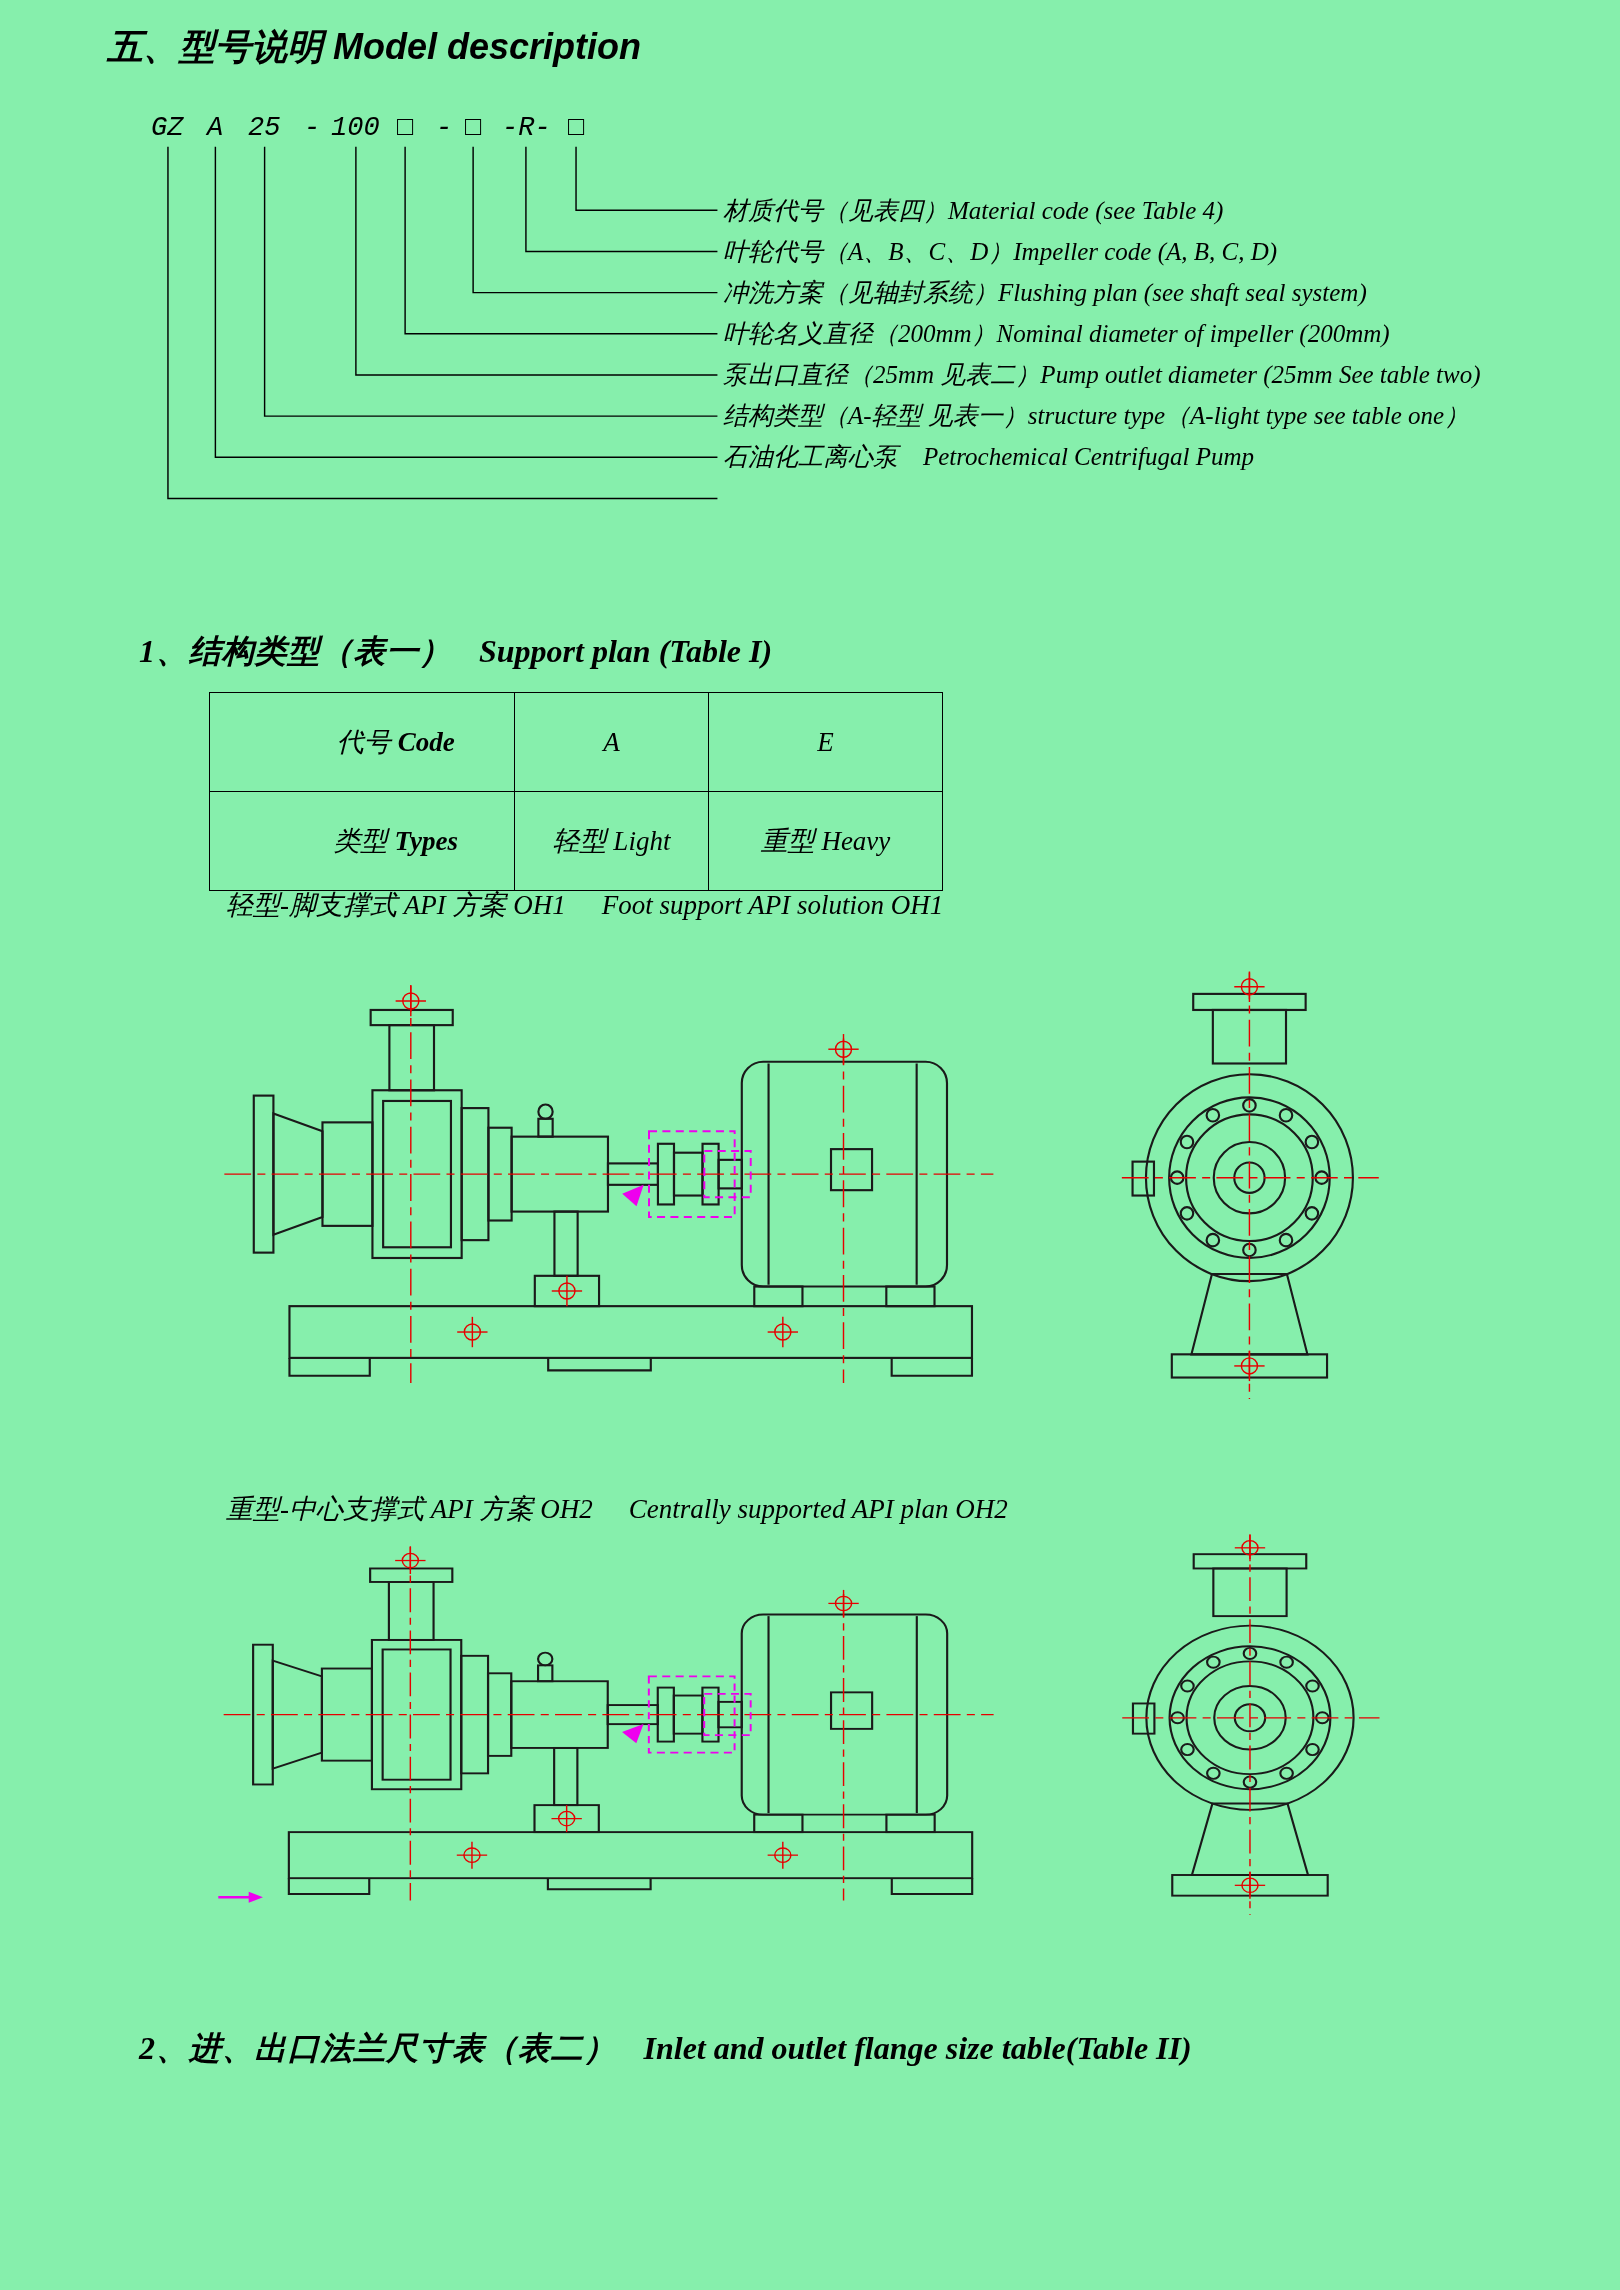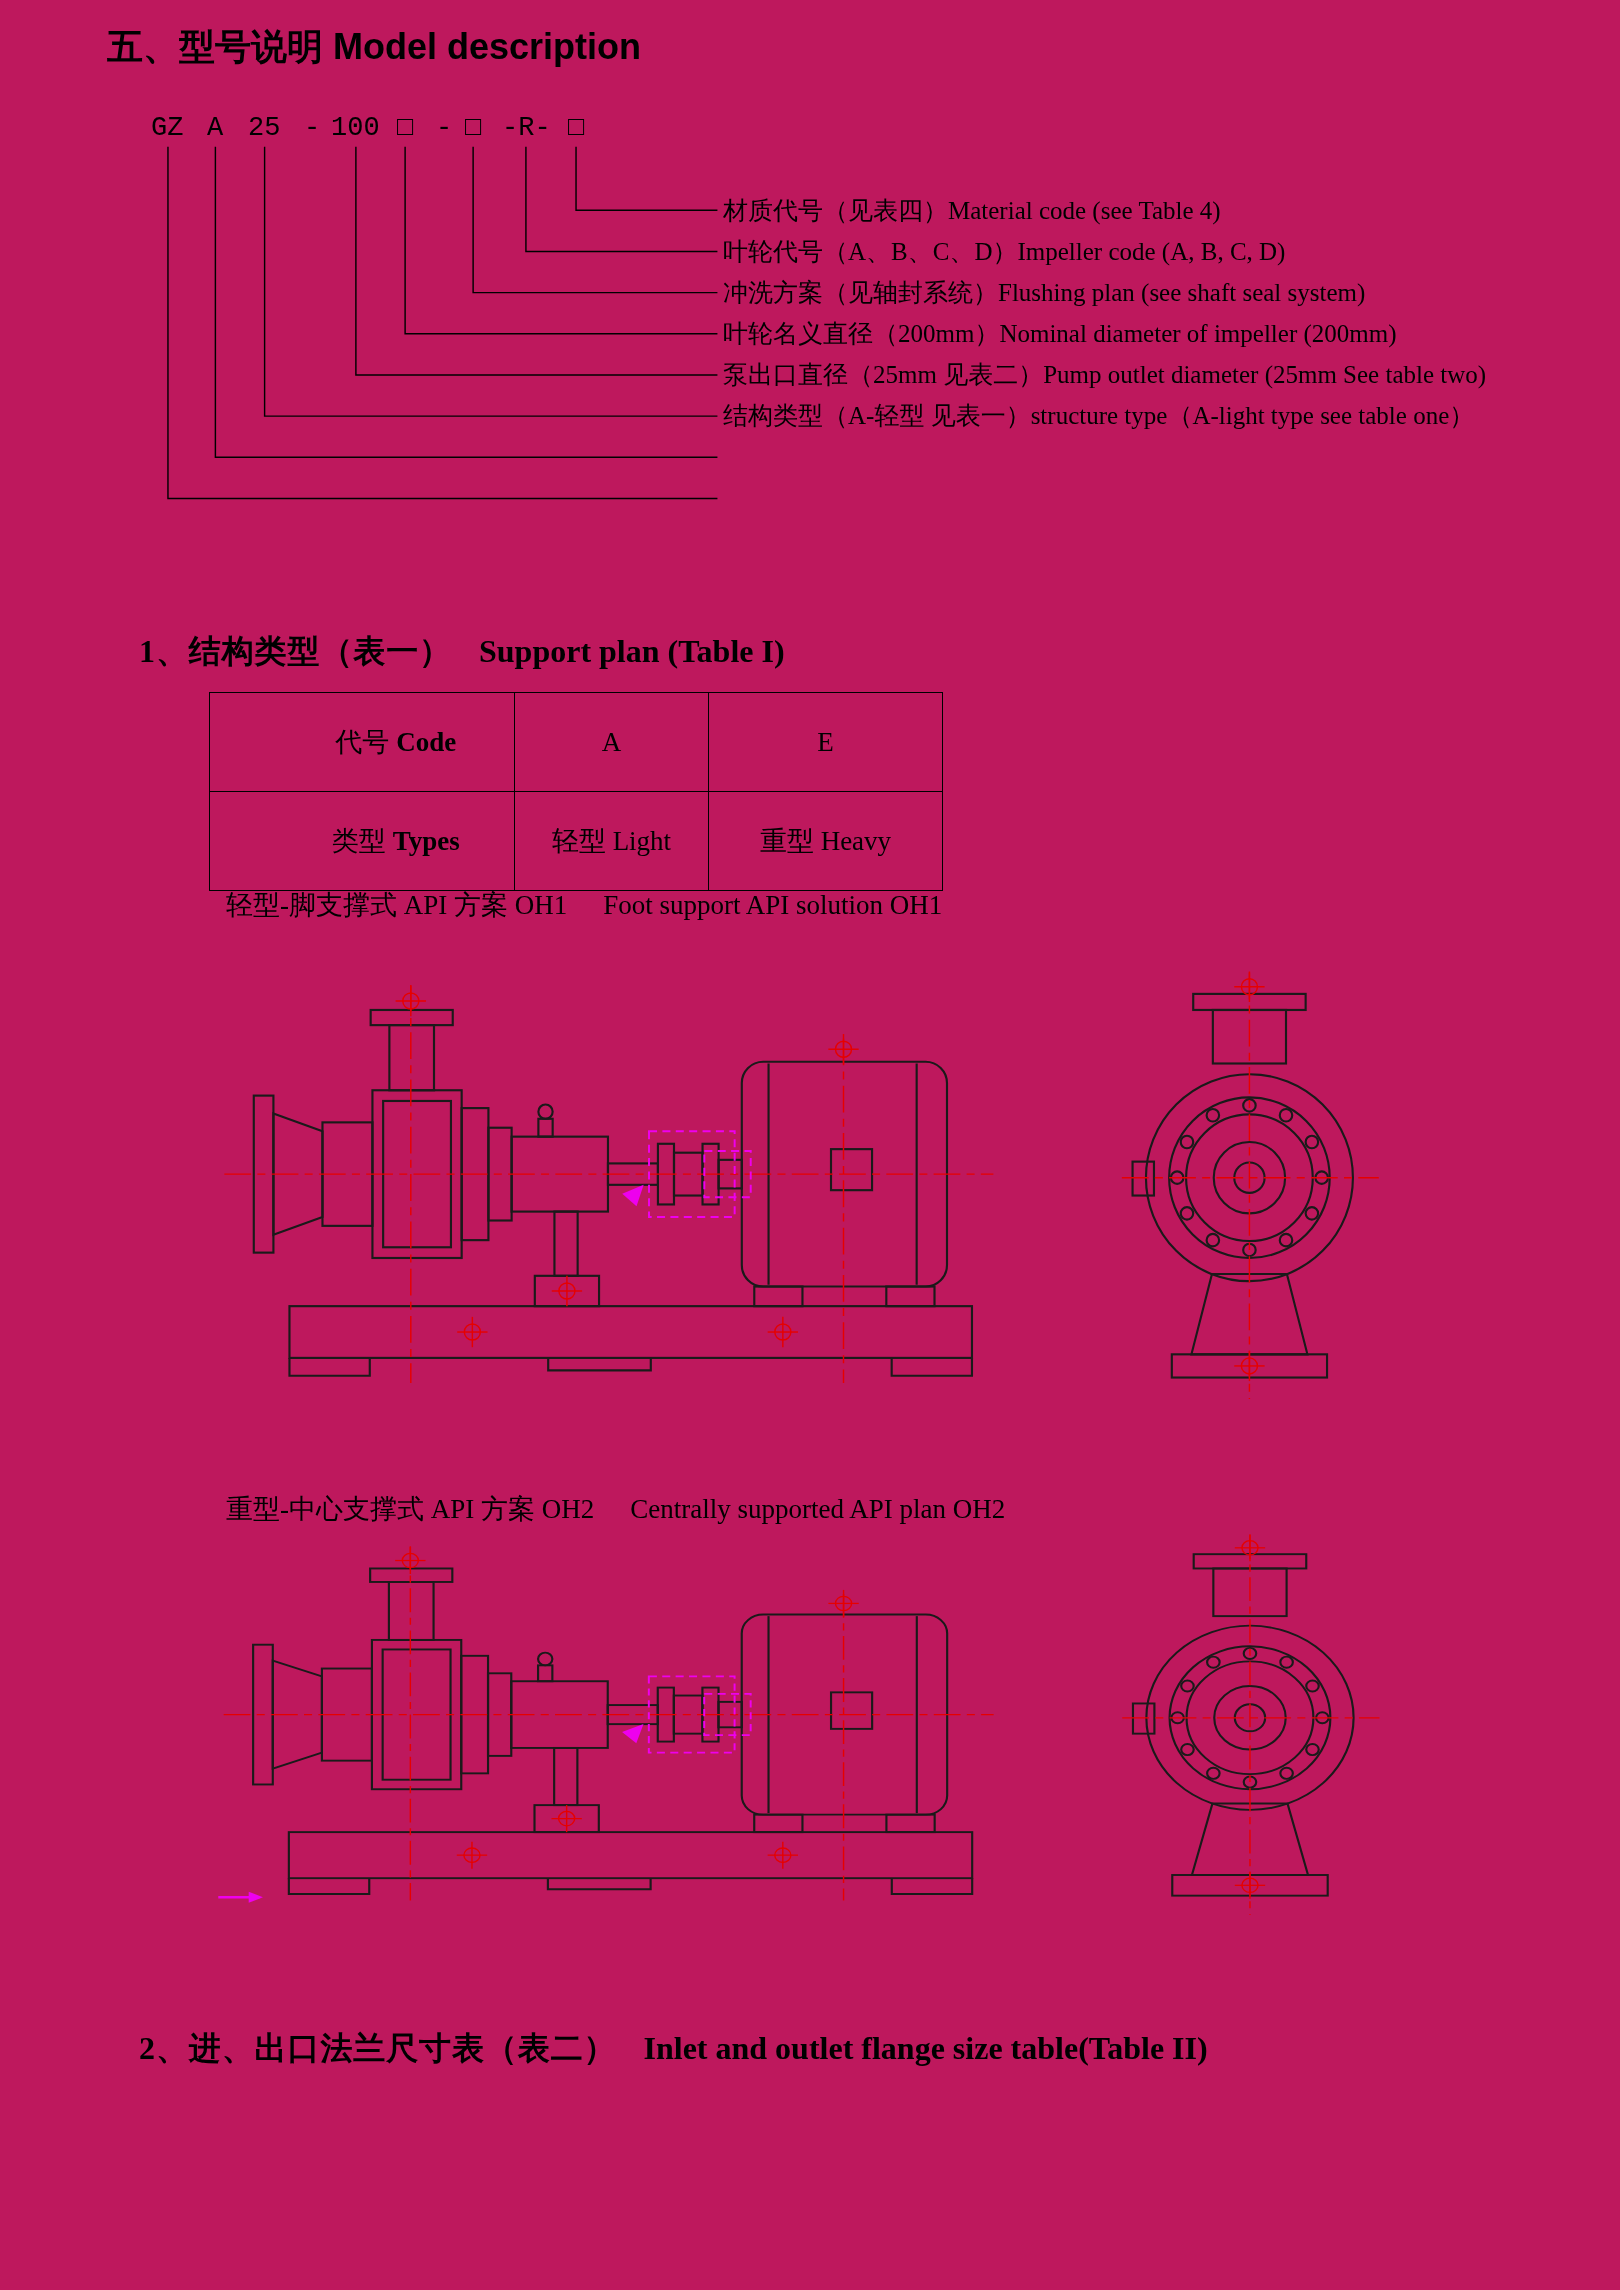--- a/index.html
+++ b/index.html
@@ -1,19 +1,19 @@
 <!DOCTYPE html>
 <html style="font-size:14.3px"><head>
 <meta charset="utf-8">
 <style>
   * { margin:0; padding:0; box-sizing:border-box; }
   html,body { background:#ffffff; }
   .page {
-    position:relative; width:1620px; height:2291px; background:#be185d;
-    font-family:"Liberation Serif", serif; color:#000; overflow:hidden;
+    position:relative; width:1620px; height:2291px; background:#86efac;
+    font-family:"Liberation Serif", serif; color:#000; overflow:hidden;font-style:italic;
   }
   .title {
     position:absolute; left:107px; top:23px;
     font-family:"Liberation Sans", sans-serif; font-size:36px; font-weight:bold;
     white-space:pre;
   }
   .model-code { position:absolute; left:0; top:0; width:1620px; height:555px;margin-left:44px; }
   .code-seg {
     position:absolute; top:113px; font-family:"Liberation Mono", monospace;
     font-size:27px; white-space:pre;
@@ -67,20 +67,21 @@
       </g>
     </svg>
 
     <div class="code-labels">
       <div class="code-label">材质代号（见表四）Material code (see Table 4)</div>
       <div class="code-label">叶轮代号（A、B、C、D）Impeller code (A, B, C, D)</div>
       <div class="code-label">冲洗方案（见轴封系统）Flushing plan (see shaft seal system)</div>
       <div class="code-label">叶轮名义直径（200mm）Nominal diameter of impeller (200mm)</div>
       <div class="code-label">泵出口直径（25mm 见表二）Pump outlet diameter (25mm See table two)</div>
       <div class="code-label">结构类型（A-轻型 见表一）structure type（A-light type see table one）</div>
+      <div class="code-label">石油化工离心泵    Petrochemical Centrifugal Pump</div>
     </div>
   </div>
 
   <h2 class="section-heading" style="top:593px">
     <span class="zh">1、结构类型（表一）</span><span class="en">Support plan (Table I)</span>
   </h2>
 
   <table class="spec-table">
     <colgroup>
         <col style="width:305px">

